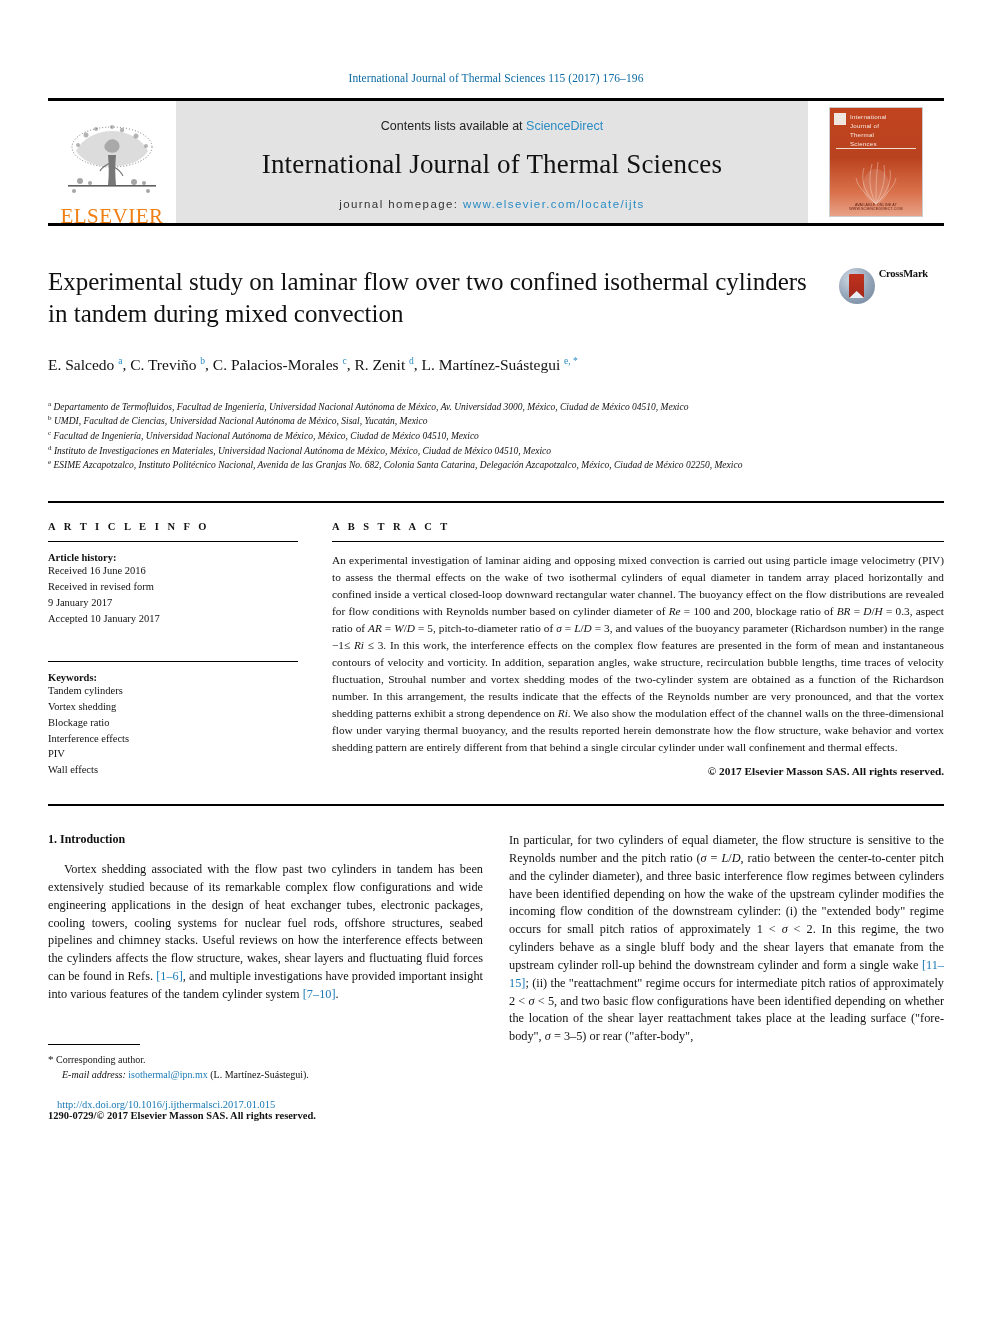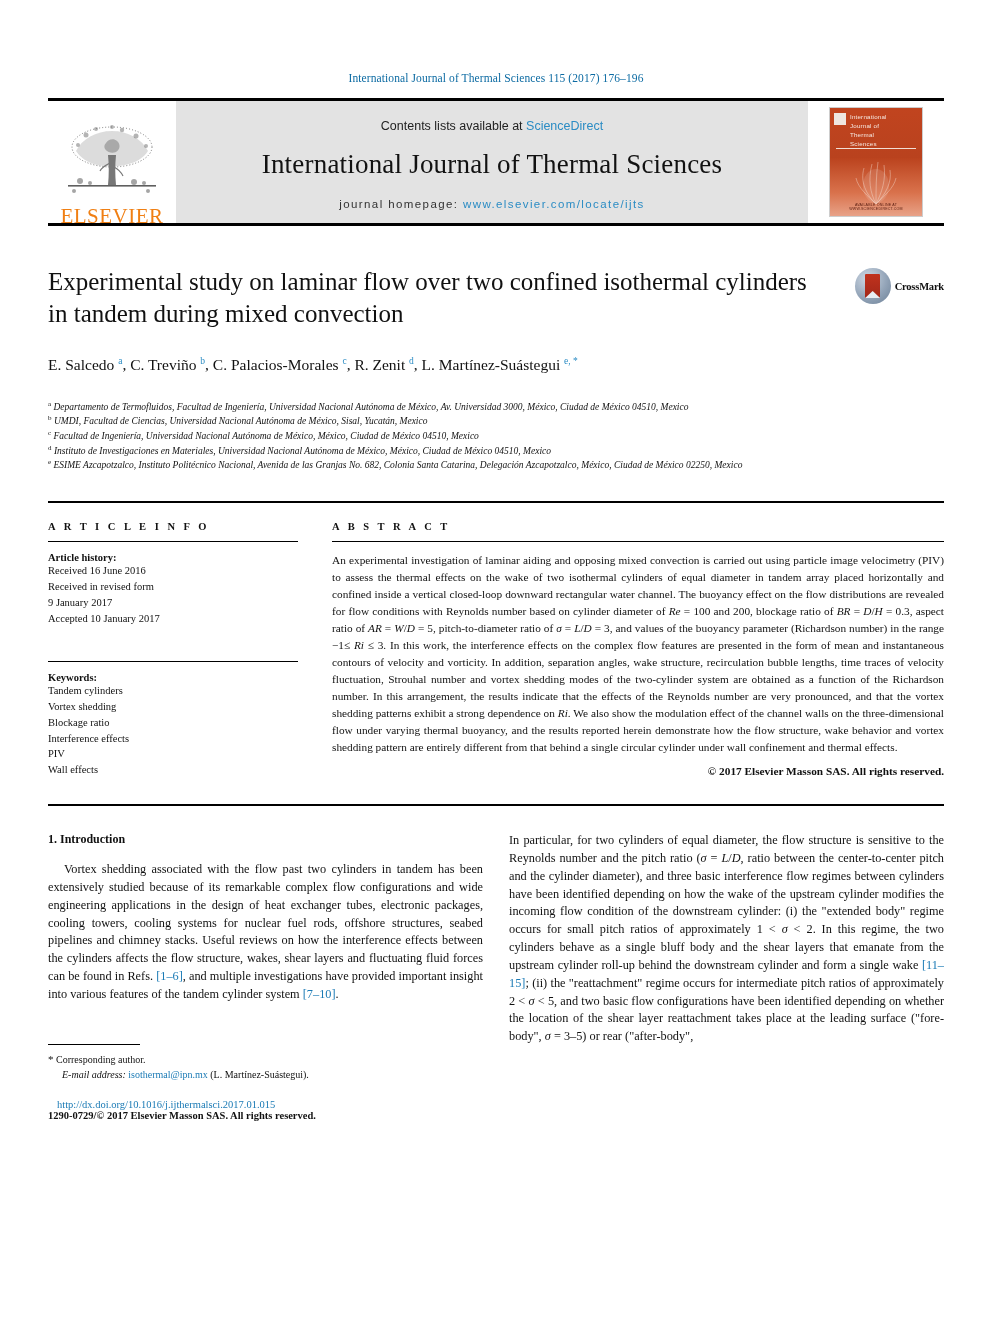--- a/index.html
+++ b/index.html
@@ -58,21 +58,21 @@
   }
   .authors{
     margin-top:26px;font-family:"Liberation Serif", serif;font-size:15.5px;color:#111;
   }
   .authors sup{color:#2b8cc4;font-size:9.5px;vertical-align:super;}
   .affils{margin-top:26px;}
   .affil{font-family:"Liberation Serif", serif;font-style:italic;font-size:9.5px;line-height:1.42;color:#111;}
   .affil sup{font-style:normal;font-size:7px;vertical-align:super;}
 
   
-  .crossmark{position:absolute;right:0;top:2px;display:flex;align-items:center;gap:4px;}
+  .crossmark{position:absolute;right:16px;top:2px;display:flex;gap:4px;}
   .cm-badge{width:36px;height:36px;border-radius:50%;background:radial-gradient(circle at 35% 30%,#cfd9e4 0%,#93a4b8 55%,#6b7f95 100%);display:flex;align-items:center;justify-content:center;}
   .cm-inner{width:15px;height:24px;background:linear-gradient(180deg,#c0321d 0%,#a3281a 100%);border-radius:1px;position:relative;}
   .cm-inner:after{content:"";position:absolute;left:0;right:0;bottom:0;height:7px;background:#e8eef4;clip-path:polygon(50% 0,100% 100%,0 100%);}
   .cm-text{font-family:"Liberation Serif", serif;font-size:10.5px;font-weight:bold;color:#111;letter-spacing:-.2px;}
 
   
   .sec-rule{height:2.4px;background:#000;margin-top:28px;}
   .infoabs{display:flex;gap:34px;margin-top:18px;}
   .col-info{width:250px;flex:none;}
   .col-abs{flex:1;}

